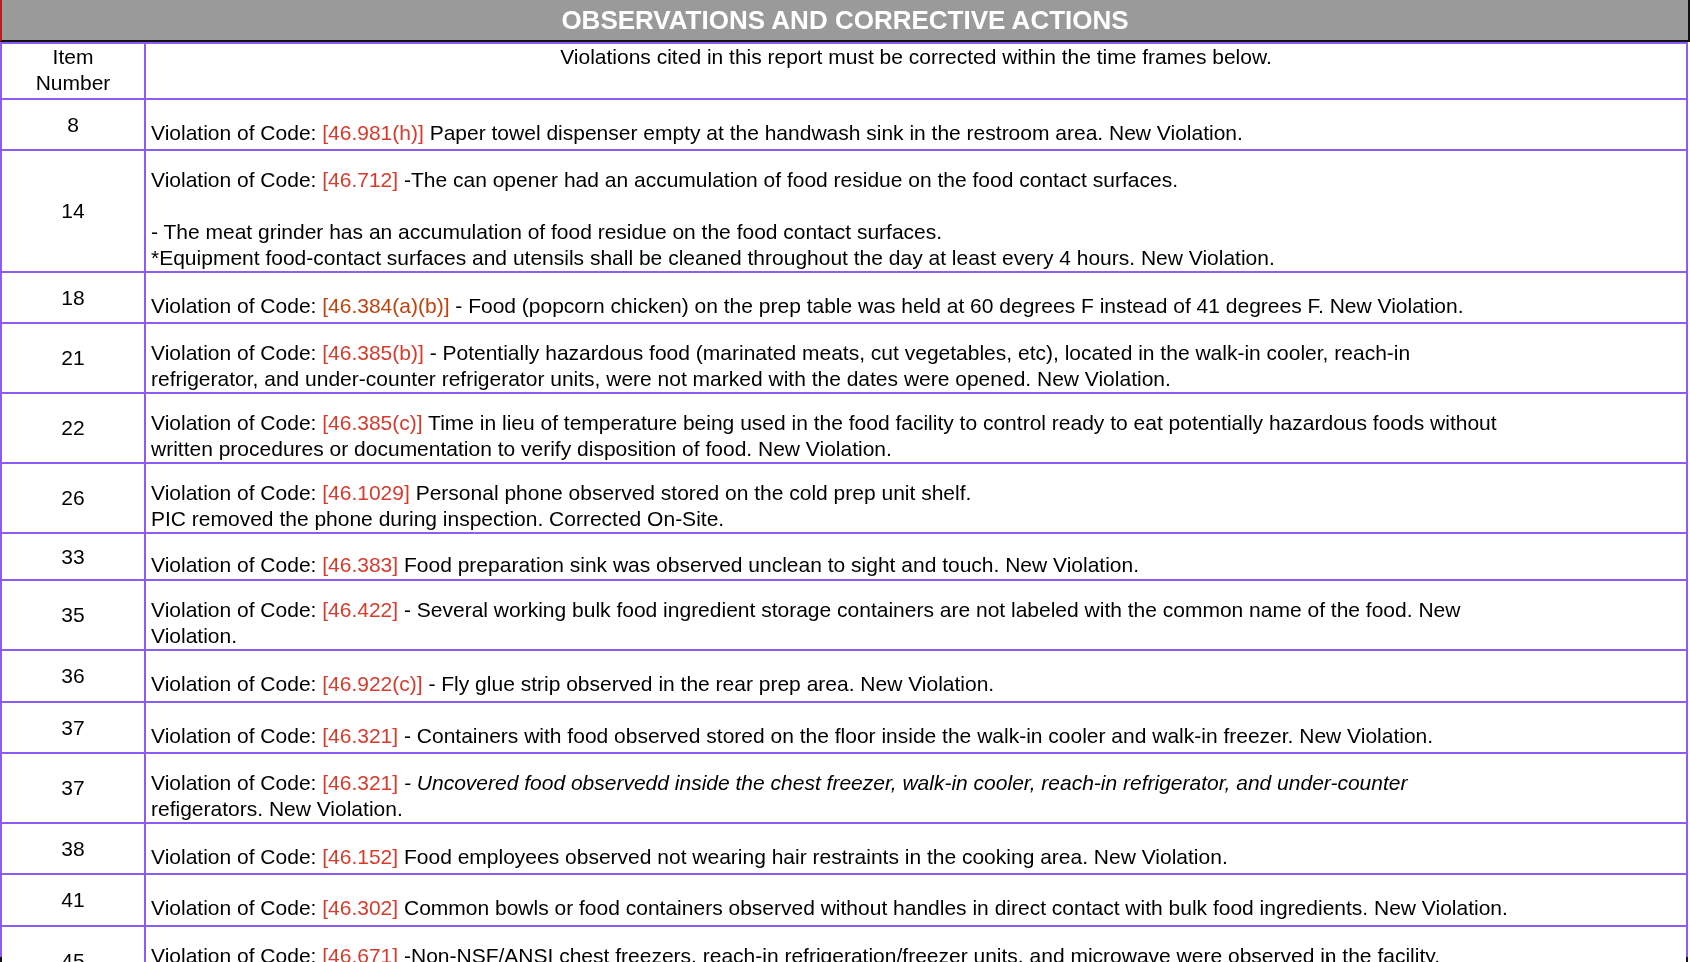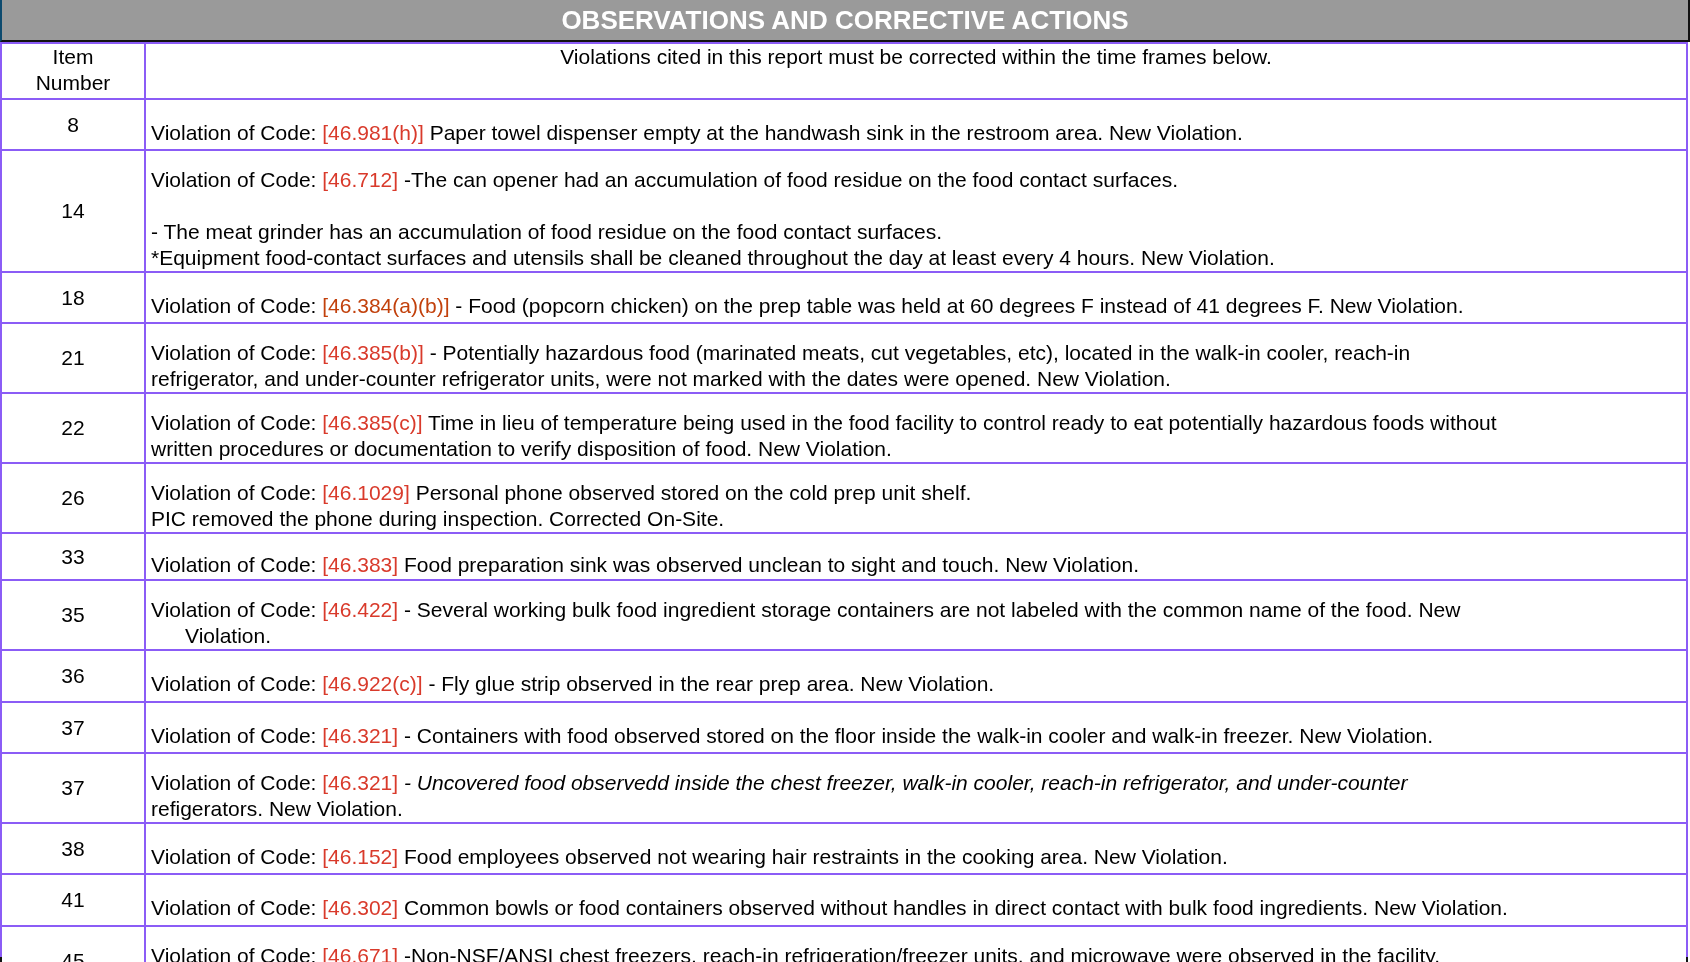--- a/index.html
+++ b/index.html
@@ -1,20 +1,20 @@
 <!DOCTYPE html>
 <html><head>
   <meta charset="utf-8">
   <style>
     html, body { margin: 0; padding: 0; background: #ffffff; }
     body { width: 1690px; height: 962px; overflow: hidden; position: relative;
            font-family: "Liberation Sans", sans-serif; color: #000; }
     .frame { position: absolute; left: 0; top: 0; width: 1688px; height: 962px; }
     .title-bar { position: absolute; left: 0; top: 0; width: 1686px; height: 40px;
-                 background: #9a9a9a; border-left: 2px solid #0c4a6e; border-right: 2px solid #111;
+                 background: #9a9a9a; border-left: 2px solid #b91c1c; border-right: 2px solid #111;
                  border-bottom: 2px solid #111;
                  color: #fff; font-weight: bold; font-size: 26px; text-align: center;
                  line-height: 40px; letter-spacing: 0px; }
     table { position: absolute; left: 0; top: 42px; width: 1688px;
             border-collapse: collapse; table-layout: fixed; }
     td { border: 2px solid #8b5cf6; padding: 0; font-size: 21px; line-height: 26px; }
     col.c1 { width: 144px; }
     td.num { text-align: center; vertical-align: middle; }
     td.desc { vertical-align: top; padding-left: 5px; padding-top: 16px; white-space: nowrap; }
     td.desc.mid { vertical-align: middle; }
@@ -91,21 +91,21 @@
         <tr style="height: 47px;">
           <td class="num">33</td>
           <td class="desc mid">
             <span class="line"><span style="white-space: pre;">Violation of Code: </span><span class="code" style="color: rgb(217, 58, 43);">[46.383]</span><span style="white-space: pre;"> Food preparation sink was observed unclean to sight and touch. New Violation.</span></span>
           </td>
         </tr>
         <tr style="height: 56px;">
           <td class="num">35</td>
           <td class="desc mid">
             <span class="line"><span style="white-space: pre;">Violation of Code: </span><span class="code" style="color: rgb(217, 58, 43);">[46.422]</span><span style="white-space: pre;"> - Several working bulk food ingredient storage containers are not labeled with the common name of the food. New</span></span>
-            <span class="line"><span style="white-space: pre; margin-left: 34px;">Violation.</span></span>
+            <span class="line"><span style="white-space: pre;">Violation.</span></span>
           </td>
         </tr>
         <tr style="height: 52px;">
           <td class="num">36</td>
           <td class="desc mid">
             <span class="line"><span style="white-space: pre;">Violation of Code: </span><span class="code" style="color: rgb(217, 58, 43);">[46.922(c)]</span><span style="white-space: pre;"> - Fly glue strip observed in the rear prep area. New Violation.</span></span>
           </td>
         </tr>
         <tr style="height: 51px;">
           <td class="num">37</td>

